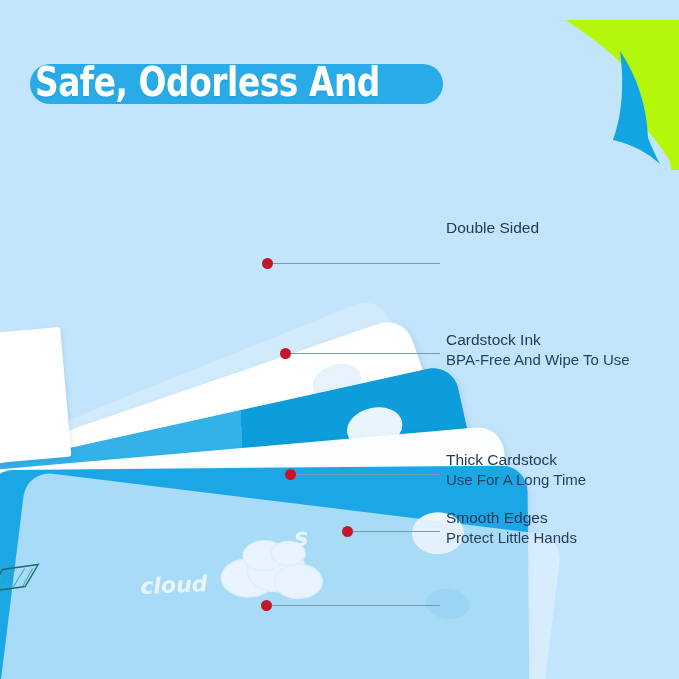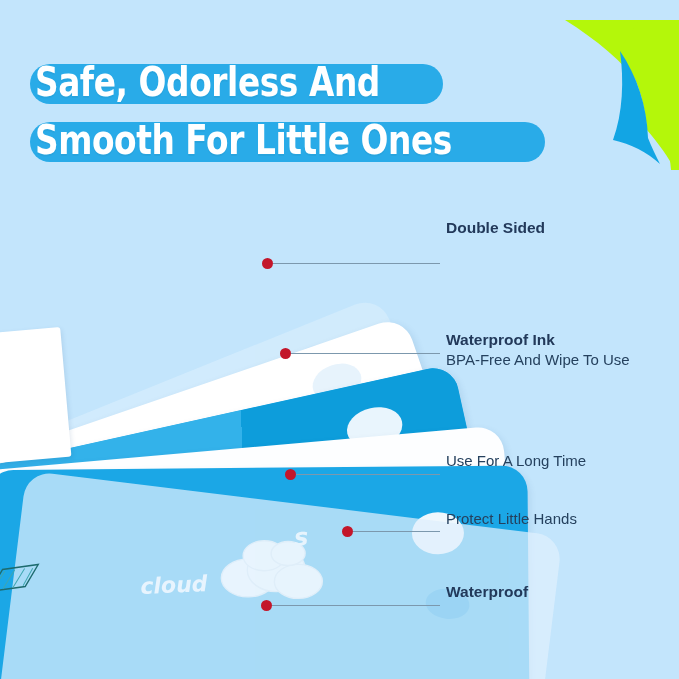--- a/index.html
+++ b/index.html
@@ -77,21 +77,21 @@
     position:absolute;width:11px;height:11px;border-radius:50%;
     background:#c3162a;
   }
   .leader{
     position:absolute;height:1px;background:#7c98ad;
   }
   .label{
     position:absolute;left:446px;color:#253c57;white-space:nowrap;
   }
   .label .hl{
-    display:block;font-weight:700;font-size:15.5px;line-height:19px;
+    display:block;font-weight:400;font-size:15.5px;line-height:19px;
     color:#22395a;
   }
   .label .sub{
     display:block;font-weight:400;font-size:15px;line-height:20px;
     color:#25415e;margin-top:1px;
   }
 </style>
 </head>
 <body>
 
@@ -102,24 +102,20 @@
       <path d="M46 0 L160 0 L160 150 L152 150 C150 120 140 90 122 66 C104 42 78 20 46 0 Z" fill="#b4f70a"></path>
       <path d="M100 30 C116 52 126 80 128 110 C140 124 150 138 156 150 L160 150 L160 0 L120 0 C114 10 107 20 100 30 Z" fill="#b4f70a"></path>
       <path d="M101 31 C118 56 128 86 129 118 C132 126 137 136 141 144 C128 132 112 124 94 120 C104 93 105 60 101 31 Z" fill="#12a5e4"></path>
     </svg>
   </div>
 
   <div class="title-wrap">
     <span class="title-line t1">
       <span class="title-bar"></span>
       <span class="title-text">Safe, Odorless And</span>
-    </span>
-    <span class="title-line t2">
-      <span class="title-bar"></span>
-      <span class="title-text">Smooth For Little Ones</span>
     </span>
   </div>
 
   <div class="cards">
 
     <div class="card c-back1" style="transform:rotate(-22deg);opacity:0.62;">
       <div class="hole" style="width:48px;height:34px;background:#cfe8fb;right:62px;top:22px;"></div>
     </div>
 
     <div class="card c-white1 card-shadow" style="transform:rotate(-19deg);">
@@ -174,42 +170,43 @@
     <span class="leader" style="left:273px;top:243px;width:167px;"></span>
     <span class="label" style="top:198px;">
       <span class="hl">Double Sided</span>
     </span>
   </div>
 
   <div class="callout">
     <span class="dot" style="left:280px;top:328px;"></span>
     <span class="leader" style="left:291px;top:333px;width:149px;"></span>
     <span class="label" style="top:310px;">
-      <span class="hl">Waterproof Ink</span>
+      <span class="hl">Cardstock Ink</span>
       <span class="sub">BPA-Free And Wipe To Use</span>
     </span>
   </div>
 
   <div class="callout">
     <span class="dot" style="left:285px;top:449px;"></span>
     <span class="leader" style="left:296px;top:454px;width:144px;"></span>
     <span class="label" style="top:430px;">
+      <span class="hl">Thick Cardstock</span>
       <span class="sub">Use For A Long Time</span>
     </span>
   </div>
 
   <div class="callout">
     <span class="dot" style="left:342px;top:506px;"></span>
     <span class="leader" style="left:353px;top:511px;width:87px;"></span>
     <span class="label" style="top:488px;">
+      <span class="hl">Smooth Edges</span>
       <span class="sub">Protect Little Hands</span>
     </span>
   </div>
 
   <div class="callout">
     <span class="dot" style="left:261px;top:580px;"></span>
     <span class="leader" style="left:272px;top:585px;width:168px;"></span>
     <span class="label" style="top:562px;">
-      <span class="hl">Waterproof</span>
     </span>
   </div>
 
 </div>
 
 </body></html>

